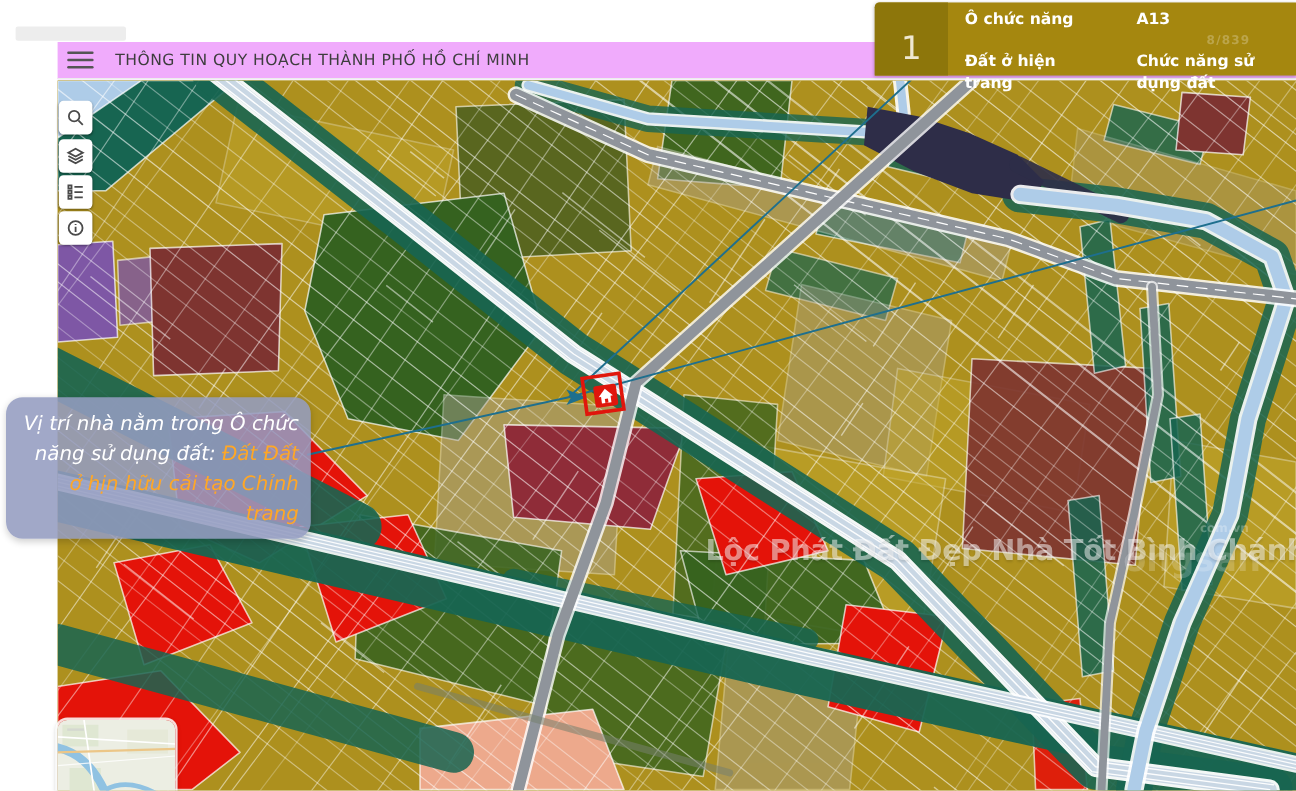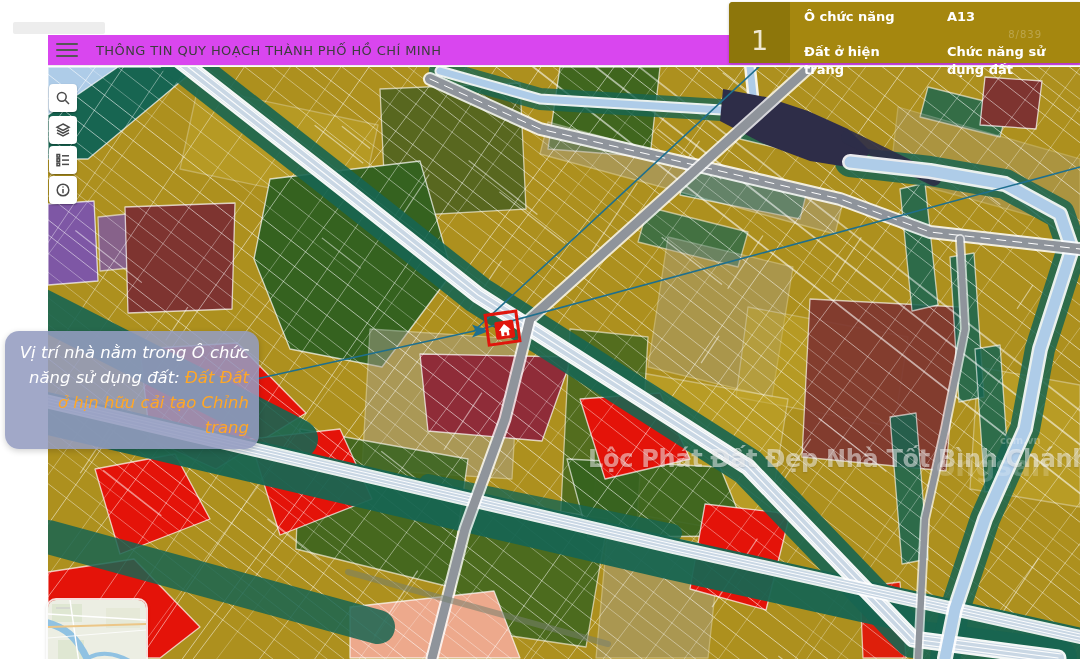--- a/index.html
+++ b/index.html
@@ -10,38 +10,38 @@
     --panel:#a5870f; --panelIndex:#8d760b; --orange:#ffa726;
     --leader:#1e6f8e; --road:#8f949b;
   }
   *{margin:0;padding:0;box-sizing:border-box;}
   html,body{background:#fff;}
   body{font-family:"DejaVu Sans","Liberation Sans",sans-serif;}
   .page{position:relative;width:1080px;height:659px;background:#fff;overflow:hidden;}
 
   .artifact{position:absolute;left:13px;top:22px;width:92px;height:12px;background:#ededed;border-radius:2px;}
 
-  .header{position:absolute;left:48px;top:35px;right:0;height:31px;background:#d946ef;
+  .header{position:absolute;left:48px;top:35px;right:0;height:31px;background:#f0abfc;
           display:flex;align-items:center;border-bottom:1px solid #ececec;z-index:5;}
   .hamburger{width:22px;height:14px;margin-left:8px;display:flex;flex-direction:column;justify-content:space-between;cursor:pointer;background:none;border:none;}
   .hamburger span{display:block;height:2px;background:#555;border-radius:1px;}
   .header-title{margin-left:18px;font-size:13px;letter-spacing:.4px;color:#3d3d3d;font-weight:500;}
 
   .map{position:absolute;left:48px;top:67px;width:1032px;height:592px;background:var(--olive);overflow:hidden;}
   .map svg.mapsvg{position:absolute;left:0;top:0;}
   .z{stroke:#fff;stroke-width:1.3;stroke-opacity:.7;stroke-linejoin:round;}
 
   
   .info-panel{position:absolute;left:729px;top:2px;width:351px;height:61px;background:var(--panel);
               border-radius:4px 0 0 0;display:flex;z-index:20;box-shadow:0 1px 3px rgba(0,0,0,.25);}
   .info-index{width:61px;background:var(--panelIndex);display:flex;align-items:flex-end;justify-content:center;
               color:#efe8d2;font-size:27px;padding-bottom:7px;border-radius:4px 0 0 0;}
   .info-rows{flex:1;padding:6px 8px 4px 14px;display:grid;grid-template-columns:126px 1fr;
              column-gap:4px;row-gap:1px;color:#fff;font-size:13px;font-weight:bold;line-height:18px;position:relative;gap:17px;}
-  .info-faint{position:absolute;right:38px;top:24px;font-size:10px;color:rgba(255,255,255,.25);font-weight:normal;letter-spacing:1px;}
+  .info-faint{position:absolute;right:38px;top:24px;font-size:10px;color:rgba(255,255,255,.25);font-weight:bold;letter-spacing:1px;}
 
   
   .tool-btn{position:absolute;left:49px;width:28px;height:28px;background:#fff;border:none;border-radius:4px;
             display:flex;align-items:center;justify-content:center;box-shadow:0 1px 2px rgba(0,0,0,.35);cursor:pointer;z-index:15;}
   .tool-btn svg{stroke:#4a4a4a;fill:none;stroke-width:1.5;}
 
   
   .tooltip{position:absolute;left:5px;top:331px;width:254px;padding:9px 10px;border-radius:14px;
            background:rgba(148,156,192,.88);color:#fff;font-size:16.5px;line-height:25px;font-style:italic;
            text-align:right;z-index:18;box-shadow:0 2px 6px rgba(0,0,0,.18);}

